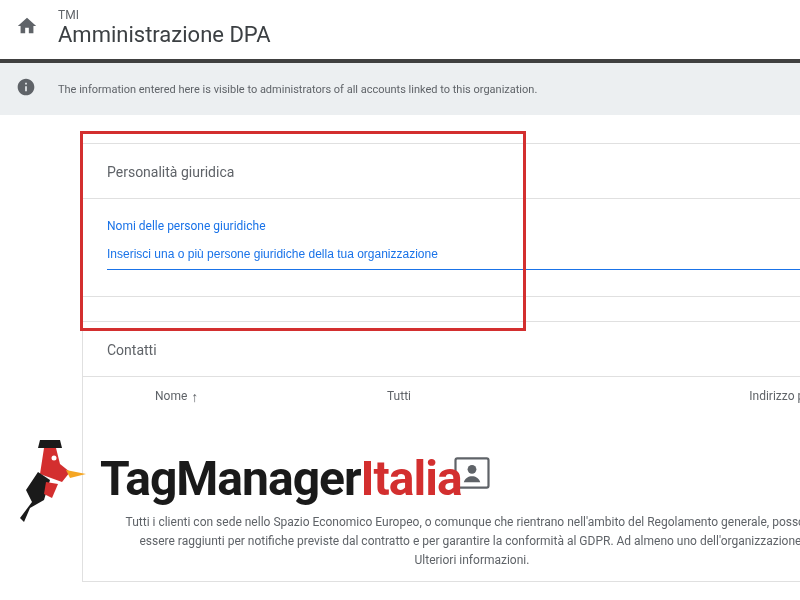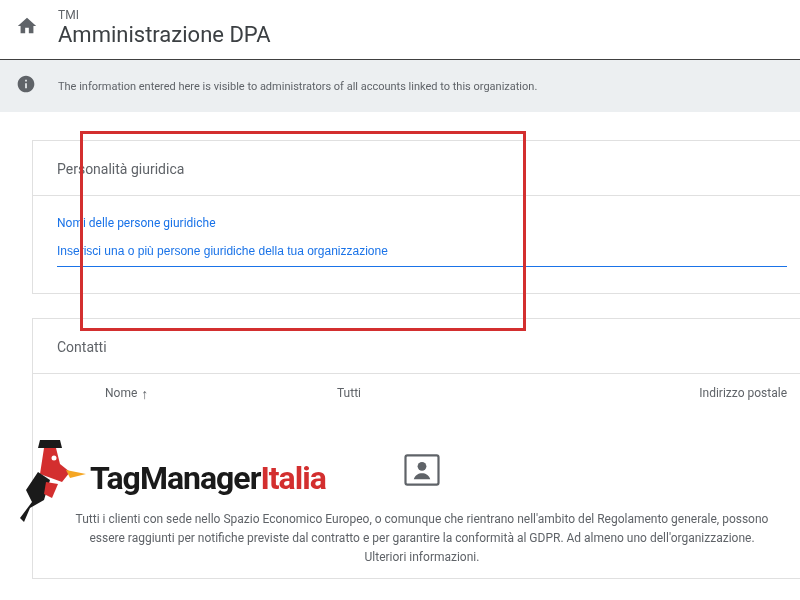--- a/index.html
+++ b/index.html
@@ -1,28 +1,28 @@
 <!DOCTYPE html>
 <html><head>
 <meta charset="utf-8">
 <style>
 * { box-sizing: border-box; margin: 0; padding: 0; }
 body { font-family: Roboto, Arial, sans-serif; background: #fff; color: #3c4043; width: 800px; height: 600px; overflow: hidden; position: relative; }
 
-.header { display: flex; align-items: center; padding: 8px 16px 12px; border-bottom: 1px solid #404040; }
+.header { display: flex; align-items: center; padding: 8px 16px 12px; border-bottom: 4px solid #404040; }
 .home-icon { color: #5f6368; margin-right: 20px; cursor: pointer; }
 .header-text { display: flex; flex-direction: column; }
 .org-label { font-size: 12px; color: #5f6368; }
 .page-title { font-size: 22px; font-weight: 400; color: #3c4043; }
 
 .info-bar { display: flex; align-items: center; padding: 14px 16px; background: #eceff1; }
 .info-icon { color: #5f6368; margin-right: 22px; flex-shrink: 0; }
 .info-text { font-size: 11px; color: #5f6368; }
 
-.content { padding: 28px 0 0 32px; }
+.content { padding: 28px 0 0 82px; }
 
 .card { background: #fff; border: 1px solid #e0e0e0; position: relative; margin-bottom: 24px; width: 780px; }
 .card-header { padding: 20px 24px 18px; font-size: 14px; color: #5f6368; border-bottom: 1px solid #e0e0e0; }
 .card-body { padding: 20px 24px 26px; }
 .field-label { font-size: 12px; color: #1a73e8; margin-bottom: 10px; }
 .field-input { font-size: 12px; color: #1a73e8; width: 100%; border: none; border-bottom: 1px solid #1a73e8; padding: 4px 0 8px; background: transparent; outline: none; }
 .field-input::placeholder { color: #1a73e8; opacity: 1; }
 
 .highlight-box { position: absolute; border: 3px solid #d32f2f; pointer-events: none; left: 80px; top: 131px; width: 446px; height: 200px; }
 
@@ -31,21 +31,21 @@
 .th-name { width: 280px; padding-left: 48px; display: flex; align-items: flex-start; gap: 4px; }
 .th-email { flex: 1; }
 .th-addr { width: 160px; text-align: right; }
 .sort-arrow { font-size: 14px; }
 
 .empty-state { display: flex; flex-direction: column; align-items: center; padding: 34px 24px 10px; }
 .empty-icon { width: 44px; height: 44px; margin-bottom: 18px; color: #5f6368; }
 .empty-text { font-size: 12px; color: #5f6368; text-align: center; line-height: 1.6; padding: 0 12px; }
 
 .watermark { position: absolute; left: 10px; top: 432px; display: flex; align-items: center; pointer-events: none; z-index: 5; }
-.wm-text { font-size: 32px; font-weight: 700; letter-spacing: -1px; }
+.wm-text { font-size: 48px; font-weight: 700; letter-spacing: -1px; margin-left: 10px; }
 .wm-black { color: #1a1a1a; }
 .wm-red { color: #d32f2f; }
 </style>
 </head>
 <body>
 
 <div class="header">
   <span class="home-icon">
     <svg width="22" height="22" viewBox="0 0 24 24" fill="currentColor">
         <path d="M10 20v-6h4v6h5v-8h3L12 3 2 12h3v8z"></path>

